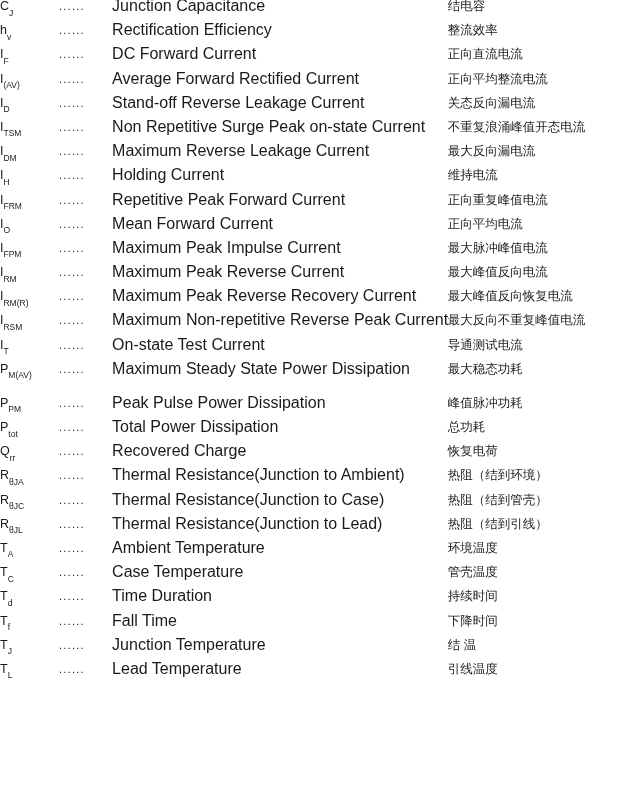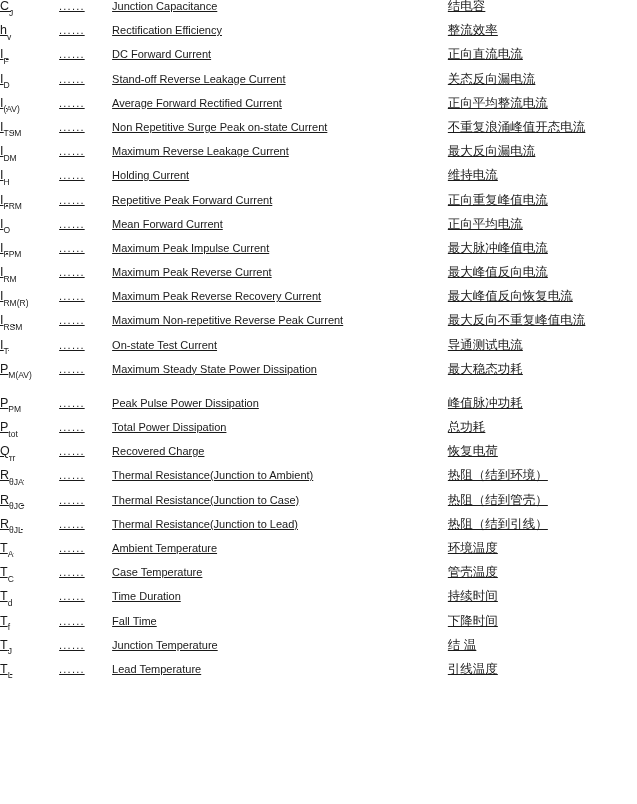--- a/index.html
+++ b/index.html
@@ -13,21 +13,20 @@
     font-family: "Liberation Sans", sans-serif;
     color: #1a1a1a;
     overflow: hidden;
   }
   .sheet {
     position: relative;
     width: 637px;
     height: 804px;
     padding: 0;
     box-sizing: border-box;
-    text-decoration: underline;
   }
   table.glossary {
     width: 637px;
     border-collapse: collapse;
     table-layout: fixed;
   }
   table.glossary td {
     vertical-align: top;
     padding: 0;
     line-height: 12px;
@@ -44,21 +43,21 @@
   td.dots {
     width: 52px;
     font-size: 11px;
     letter-spacing: 1.2px;
     color: #222;
     white-space: nowrap;
     padding-top: 2px;
   }
   td.en {
     width: 300px;
-    font-size: 11px;
+    font-size: 16px;
     white-space: nowrap;
     padding-top: 0px;
   }
   td.cn {
     width: 215px;
     font-size: 12.5px;
     padding-left: 4px;
     line-height: 15px;
   }
 
@@ -101,33 +100,33 @@
         </tr>
         <tr class="row">
           <td class="sym"><span class="sym-main">I</span><span class="sub">F</span></td>
           <td class="dots">......</td>
           <td class="en">DC Forward Current</td>
           <td class="cn">
             <span class="cn-line">正向直流电流</span>
           </td>
         </tr>
         <tr class="row">
+          <td class="sym"><span class="sym-main">I</span><span class="sub">(AV)</span></td>
+          <td class="dots">......</td>
+          <td class="en">Average Forward Rectified Current</td>
+          <td class="cn">
+            <span class="cn-line">正向平均整流电流</span>
+          </td>
+        </tr>
+        <tr class="row">
           <td class="sym"><span class="sym-main">I</span><span class="sub">D</span></td>
           <td class="dots">......</td>
           <td class="en">Stand-off Reverse Leakage Current</td>
           <td class="cn">
             <span class="cn-line">关态反向漏电流</span>
-          </td>
-        </tr>
-        <tr class="row">
-          <td class="sym"><span class="sym-main">I</span><span class="sub">(AV)</span></td>
-          <td class="dots">......</td>
-          <td class="en">Average Forward Rectified Current</td>
-          <td class="cn">
-            <span class="cn-line">正向平均整流电流</span>
           </td>
         </tr>
         <tr class="row">
           <td class="sym"><span class="sym-main">I</span><span class="sub">TSM</span></td>
           <td class="dots">......</td>
           <td class="en">Non Repetitive Surge Peak on-state Current</td>
           <td class="cn">
             <span class="cn-line">不重复浪涌峰值开态电流</span>
           </td>
         </tr>

